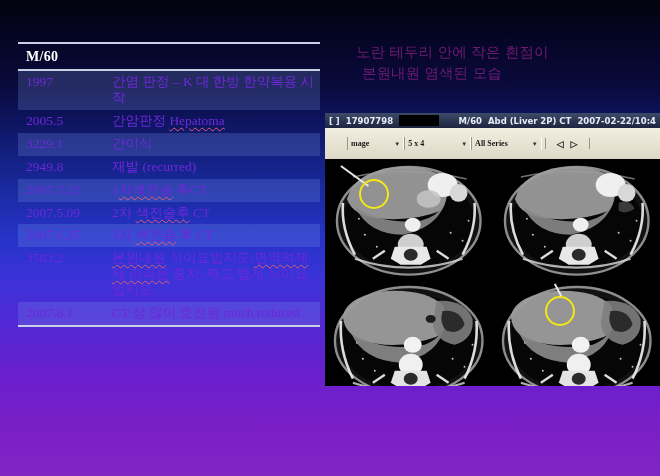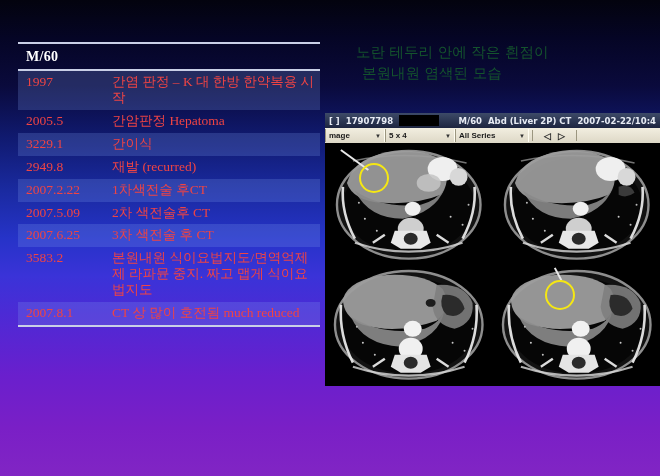--- a/index.html
+++ b/index.html
@@ -25,59 +25,60 @@
   
   .table-wrap{position:absolute;left:18px;top:42px;width:302px;}
   .tbl-toprule{height:2px;background:#c9cfe6;width:100%;}
   .tbl-head{
     padding:5px 0 4px 8px;font-weight:bold;font-size:14px;color:#ffffff;
     letter-spacing:.3px;
   }
   .tbl-headrule{height:2px;background:#c9cfe6;width:100%;}
   table.timeline{border-collapse:collapse;width:100%;table-layout:fixed;}
   table.timeline td{
-    color:#ef4444;font-size:13.5px;line-height:1.18;
+    color:#6d28d9;font-size:13.5px;line-height:1.18;
     padding:3px 4px 4px 8px;vertical-align:top;
   }
   td.date{width:74px;}
   tr.band td{background:rgba(130,165,240,.22);}
   .wavy{
+    text-decoration:underline;
     text-decoration-color:#e25b7a;
     text-decoration-style:wavy;
     text-decoration-thickness:1px;
     text-underline-offset:2px;
   }
   .tbl-botrule{height:2px;background:#c9cfe6;width:100%;}
 
   
   .caption{
     position:absolute;left:356px;top:42px;width:300px;
-    color:#14532d;font-size:14.5px;line-height:1.45;
+    color:#701a75;font-size:14.5px;line-height:1.45;
     font-family:"DejaVu Sans", sans-serif;
   }
   .caption .l2{display:block;margin-left:6px;}
 
   
   .viewer{
     position:absolute;left:325px;top:113px;width:335px;height:273px;
     background:#0b0b1e;overflow:hidden;
   }
   .v-title{
     height:15px;background:linear-gradient(180deg,#3d4a68,#1d2540);
     display:flex;align-items:center;gap:6px;
     font-family:"DejaVu Sans", sans-serif;font-size:8.5px;color:#e8ecf5;
     padding:0 4px;white-space:nowrap;overflow:hidden;font-weight:bold;
   }
   .v-title .blackbox{width:46px;height:11px;background:#000;}
   .v-title .spacer{flex:0 0 8px;}
   .v-toolbar{
-    height:15px;background:linear-gradient(180deg,#f2eee0,#ddd8c6);
+    height:31px;background:linear-gradient(180deg,#f2eee0,#ddd8c6);
     display:flex;align-items:center;
-    font-family:Liberation Sans, sans-serif;font-size:8px;color:#1a1a1a;
-    white-space:nowrap;overflow:hidden;font-weight:bold;
+    font-family:Liberation Serif, serif;font-size:8px;color:#1a1a1a;
+    white-space:nowrap;overflow:hidden;font-weight:bold;padding-left:22px;
   }
   .combo{
     display:flex;align-items:center;justify-content:space-between;
     border-left:1px solid #9b967f;border-right:1px solid #fffdf2;
     height:13px;padding:0 3px;
   }
   .combo .cv{padding-right:8px;}
   .combo .arr{font-size:6px;color:#333;}
   .tb-sep{width:1px;height:11px;background:#9b967f;margin:0 3px;}
   .navarrows{display:flex;gap:7px;padding:0 8px;font-size:9px;color:#2a2a2a;}

